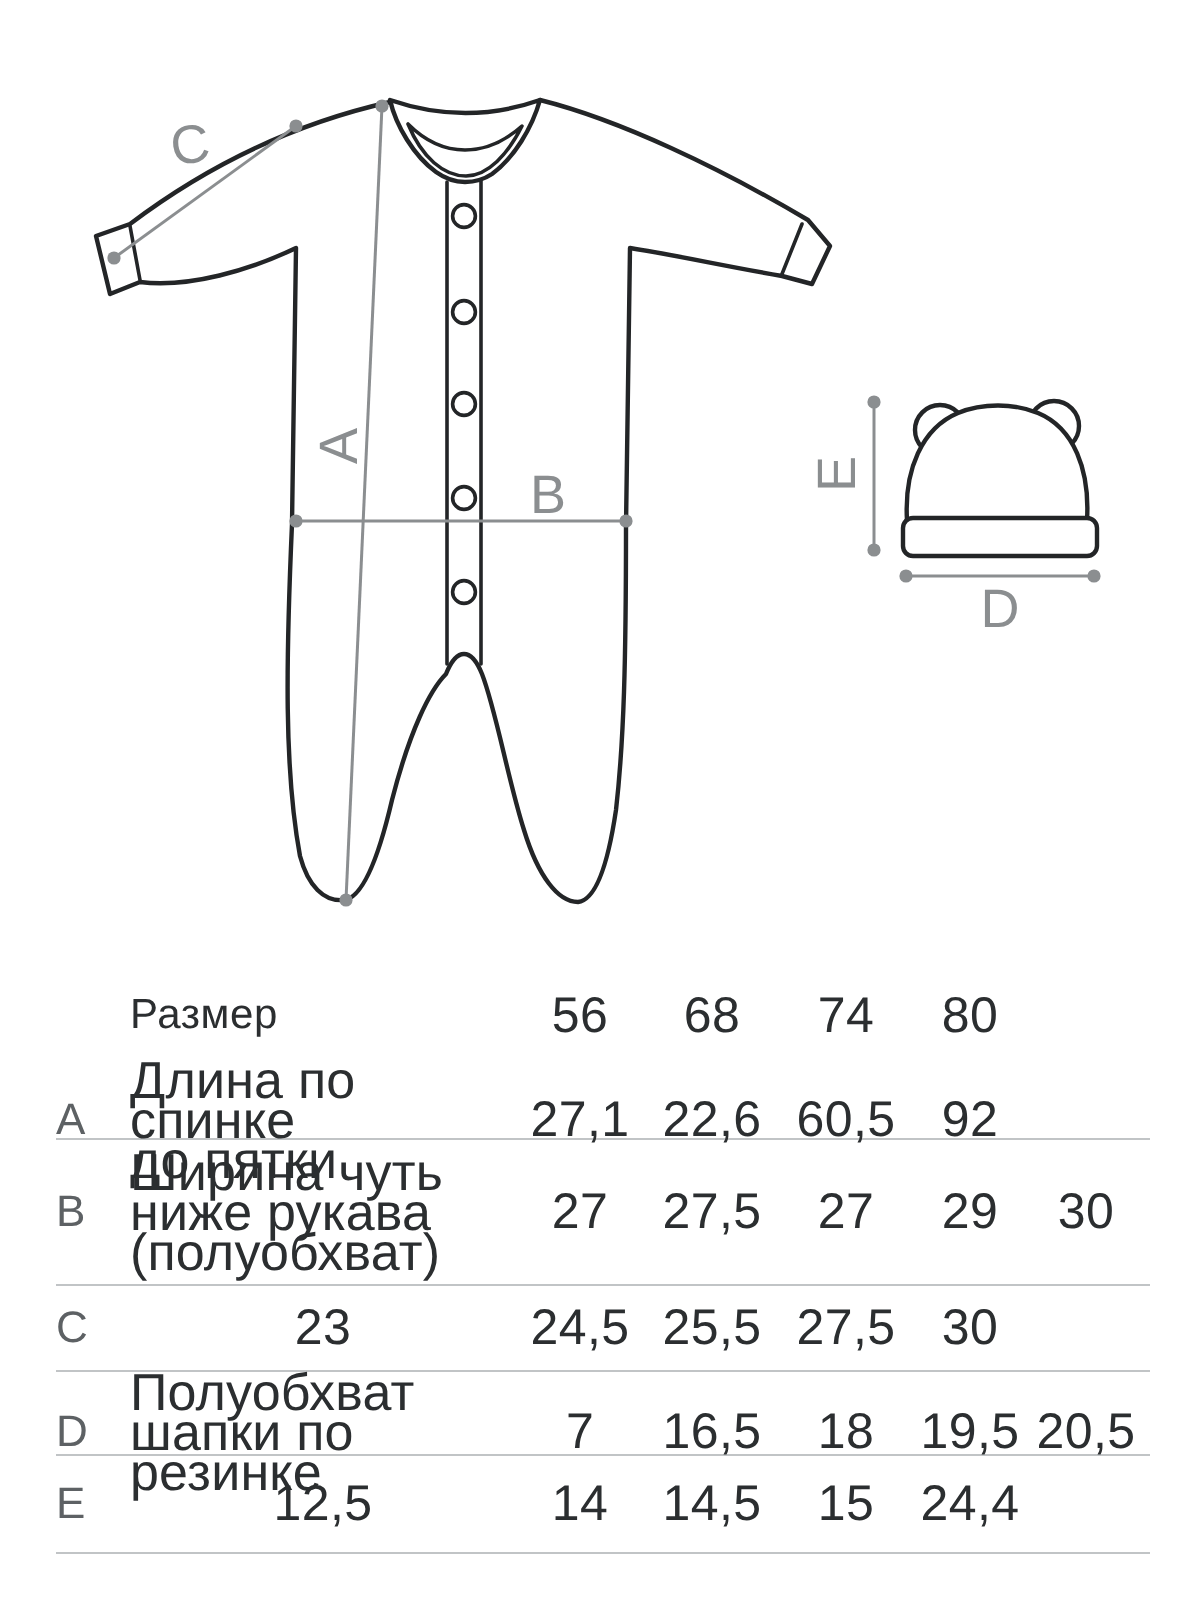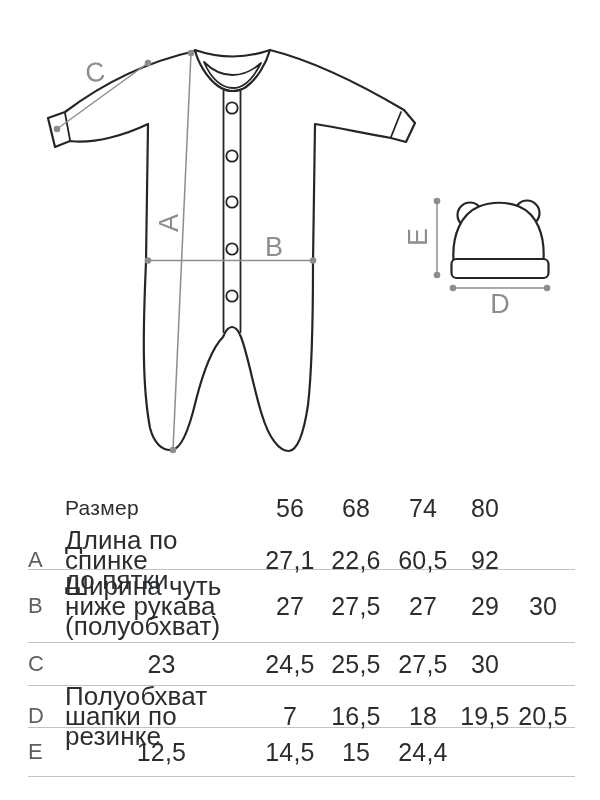--- a/index.html
+++ b/index.html
@@ -205,19 +205,20 @@
       <div class="val">7</div>
       <div class="val">16,5</div>
       <div class="val">18</div>
       <div class="val">19,5</div>
       <div class="val">20,5</div>
     </div>
 
     <div class="trow row-e bordered">
       <div class="letter">E</div>
       <div class="val">12,5</div>
+      <div class="val">14</div>
       <div class="val">14,5</div>
       <div class="val">15</div>
       <div class="val">24,4</div>
     </div>
 
   </div>
 </div>
 
 </body></html>

